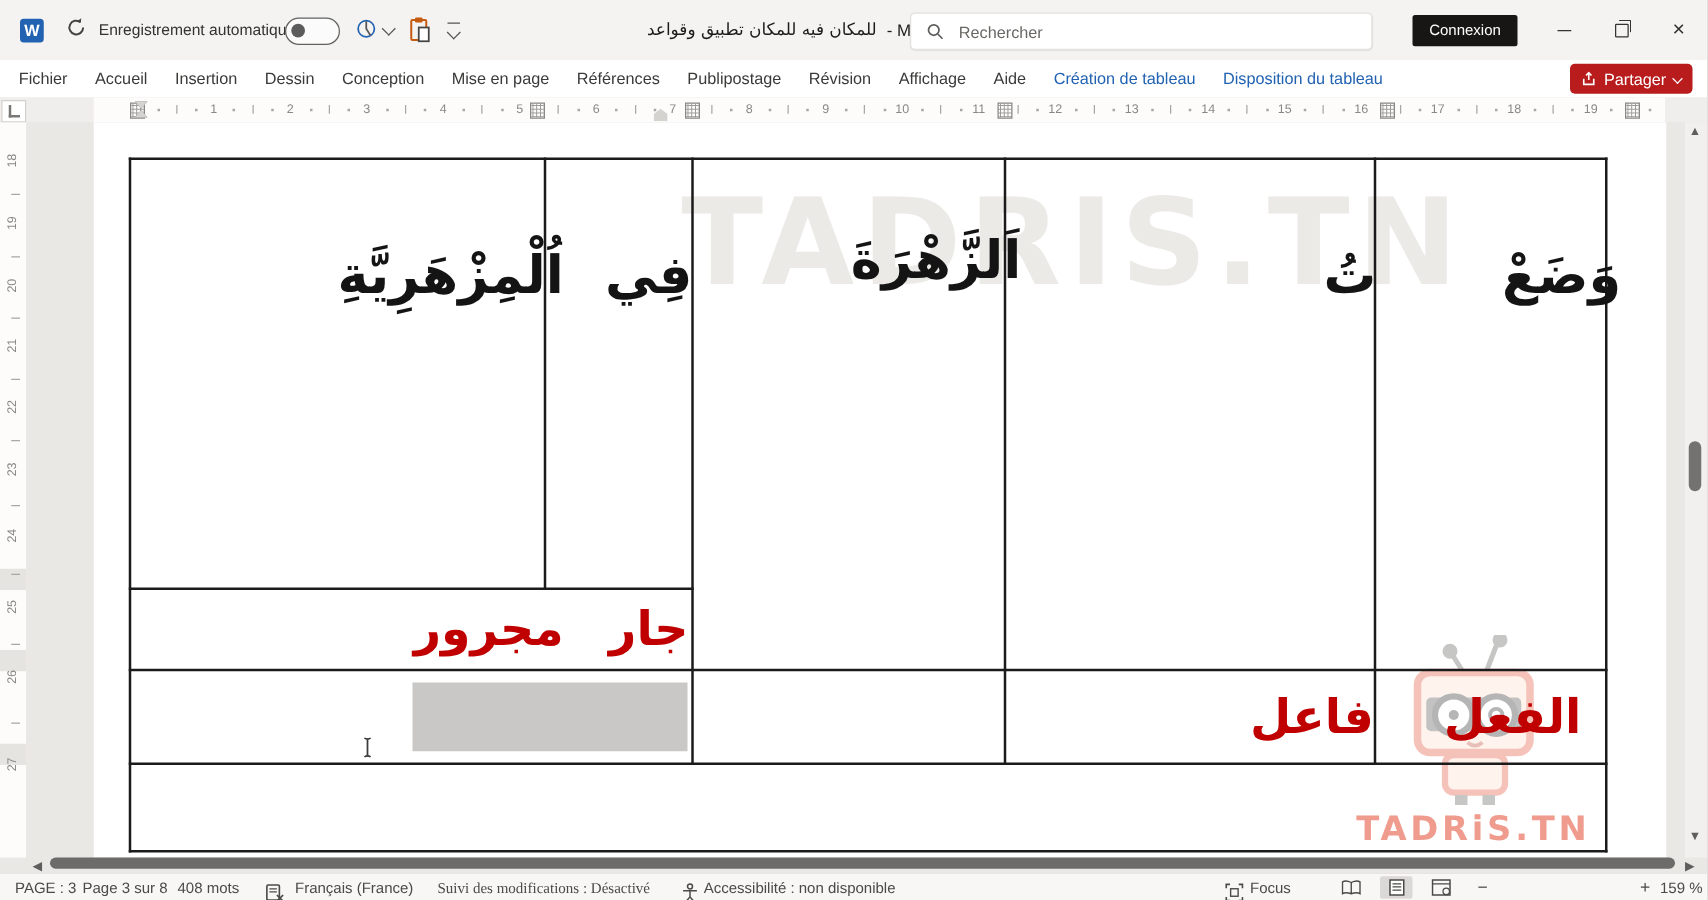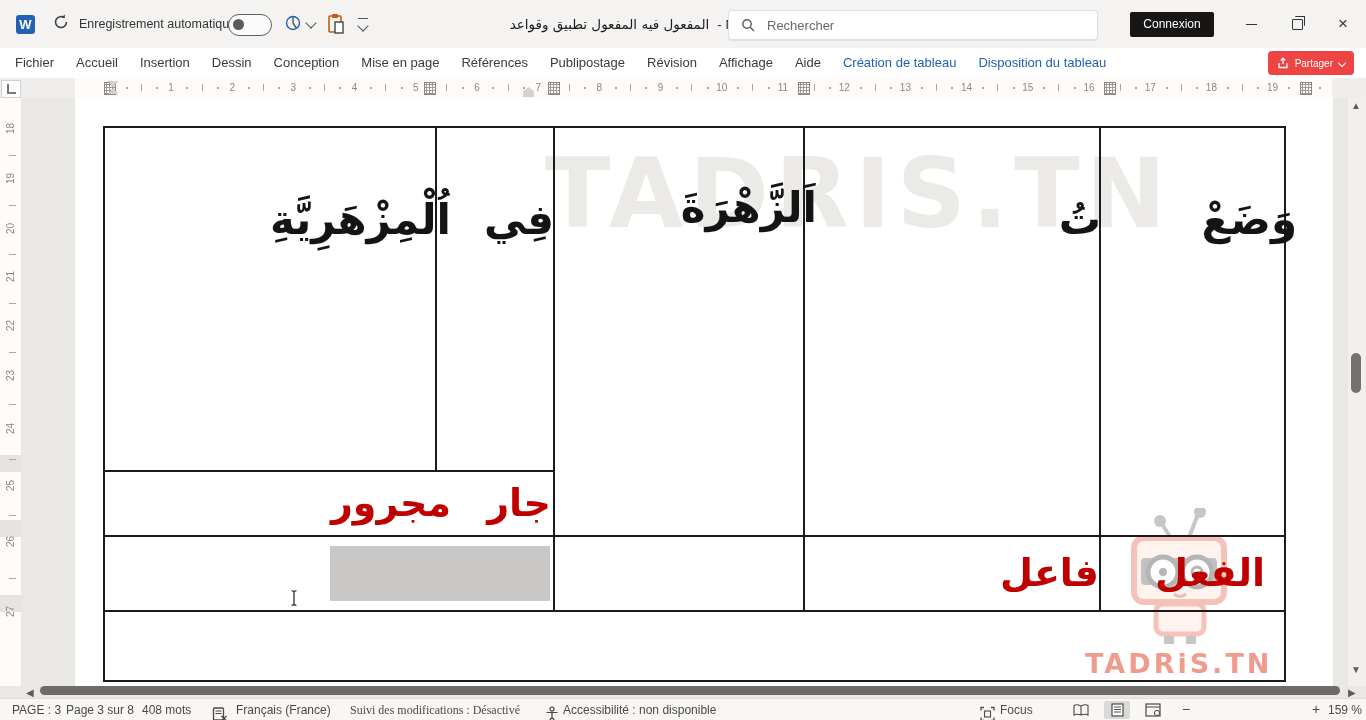--- a/index.html
+++ b/index.html
@@ -34,22 +34,22 @@
   #min-glyph{width:11px;height:0;border-top:1.2px solid #333;}
   #restore-glyph{width:9px;height:9px;border:1.2px solid #333;border-radius:1px;position:relative;}
   #restore-glyph:before{content:"";position:absolute;left:2px;top:-4px;width:9px;height:9px;
     border:1.2px solid #333;border-left:none;border-bottom:none;border-radius:1px;}
 
   
   #tabsrow{position:absolute;left:0;top:48px;width:1366px;height:30px;background:#fff;display:flex;
     align-items:center;padding-left:4px;box-sizing:border-box;}
   .tab{font-size:13px;color:#3b3a39;padding:0 11px;line-height:30px;white-space:nowrap;}
   .tab.accent{color:#2262b2;}
-  #share-button{position:absolute;right:12px;top:51px;height:24px;background:#ef4444;border-radius:4px;
-    color:#fff;font-size:10px;display:flex;align-items:center;gap:6px;padding:0 9px;text-align:right;}
+  #share-button{position:absolute;right:12px;top:51px;height:24px;background:#b91c1c;border-radius:4px;
+    color:#fff;font-size:13px;display:flex;align-items:center;gap:6px;padding:0 9px;text-align:right;}
   #share-button .chev{border-color:#fff;width:5px;height:5px;}
 
   
   #rulerrow{position:absolute;left:0;top:78px;width:1366px;height:20px;background:#f0eeec;}
   #ruler-page{position:absolute;left:75px;top:78px;width:1257px;height:20px;background:#fdfcfb;}
   #tab-selector{position:absolute;left:1px;top:80px;width:18px;height:16px;background:#fff;
     border:1px solid #d2d0cd;}
   #tab-selector div{position:absolute;left:5px;top:3px;width:7px;height:8px;
     border-left:2px solid #7a7876;border-bottom:2px solid #7a7876;}
   .rnum{position:absolute;top:82px;font-size:10px;color:#8a8886;width:14px;text-align:center;}
@@ -125,21 +125,21 @@
     <span class="chev" style="position:absolute;left:307px;top:19px;"></span>
     <svg class="qat-icon" style="left:326px;" width="20" height="22" viewBox="0 0 20 22">
       <rect x="3" y="3" width="12" height="16" fill="none" stroke="#c55a11" stroke-width="1.6" rx="1"></rect>
       <rect x="6" y="1" width="6" height="4" fill="#c55a11" rx="1"></rect>
       <rect x="9" y="9" width="8" height="11" fill="#fff" stroke="#444" stroke-width="1.4"></rect>
     </svg>
     <div style="position:absolute;left:358px;top:18px;width:10px;border-top:1.5px solid #555;"></div>
     <span class="chev" style="position:absolute;left:359px;top:22px;"></span>
 
     <div id="title-group">
-      <span id="doc-title-ar">المفعول فيه المفعول تطبيق وقواعد</span>
+      <span id="doc-title-ar">للمكان فيه للمكان تطبيق وقواعد</span>
       <span id="doc-title-suffix">-  Mode de compati...</span>
       <span class="chev"></span>
     </div>
 
     <div id="search-box">
       <svg width="14" height="14" viewBox="0 0 14 14">
         <circle cx="6" cy="6" r="4.2" fill="none" stroke="#605e5c" stroke-width="1.4"></circle>
         <line x1="9.2" y1="9.2" x2="13" y2="13" stroke="#605e5c" stroke-width="1.4"></line>
       </svg>
       <input id="search-input" placeholder="Rechercher" style="">

